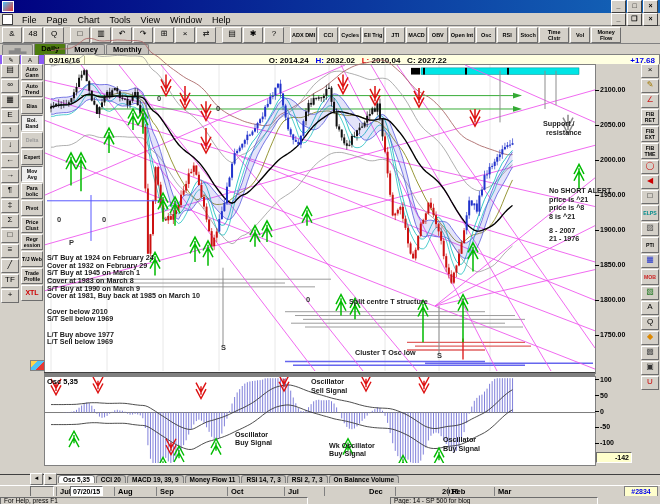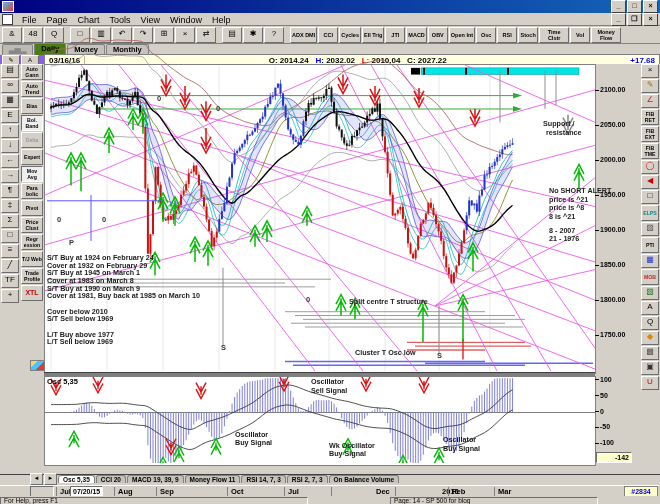--- a/index.html
+++ b/index.html
@@ -948,21 +948,21 @@
 
 <div id="xaxis">
   <div id="emptycell"></div>
   <div id="barcount">#2834</div>
 <div class="mlabel" style="left: 56px;">Jul</div>
     <div class="mbox" style="left: 70px;">07/20/15</div>
     <div class="mlabel" style="left: 114px;">Aug</div>
     <div class="mlabel" style="left: 156px;">Sep</div>
     <div class="mlabel" style="left: 227px;">Oct</div>
     <div class="mlabel" style="left: 284px;">Jul</div>
-    <div class="mlabel" style="left: 331px; padding-left: 44px;">Dec</div>
+    <div class="mlabel" style="left: 324px; padding-left: 44px;">Dec</div>
     <div class="mlabel" style="left: 395px; padding-left: 46px;">2016</div>
     <div class="mlabel" style="left: 448px;">Feb</div>
     <div class="mlabel" style="left: 494px;">Mar</div>
   </div>
 
 <div id="statusbar">
   <div class="spanel" id="sp1">For Help, press F1</div>
   <div class="spanel" id="sp2">Page: 14 - SP 500 for blog</div>
 </div>
 

